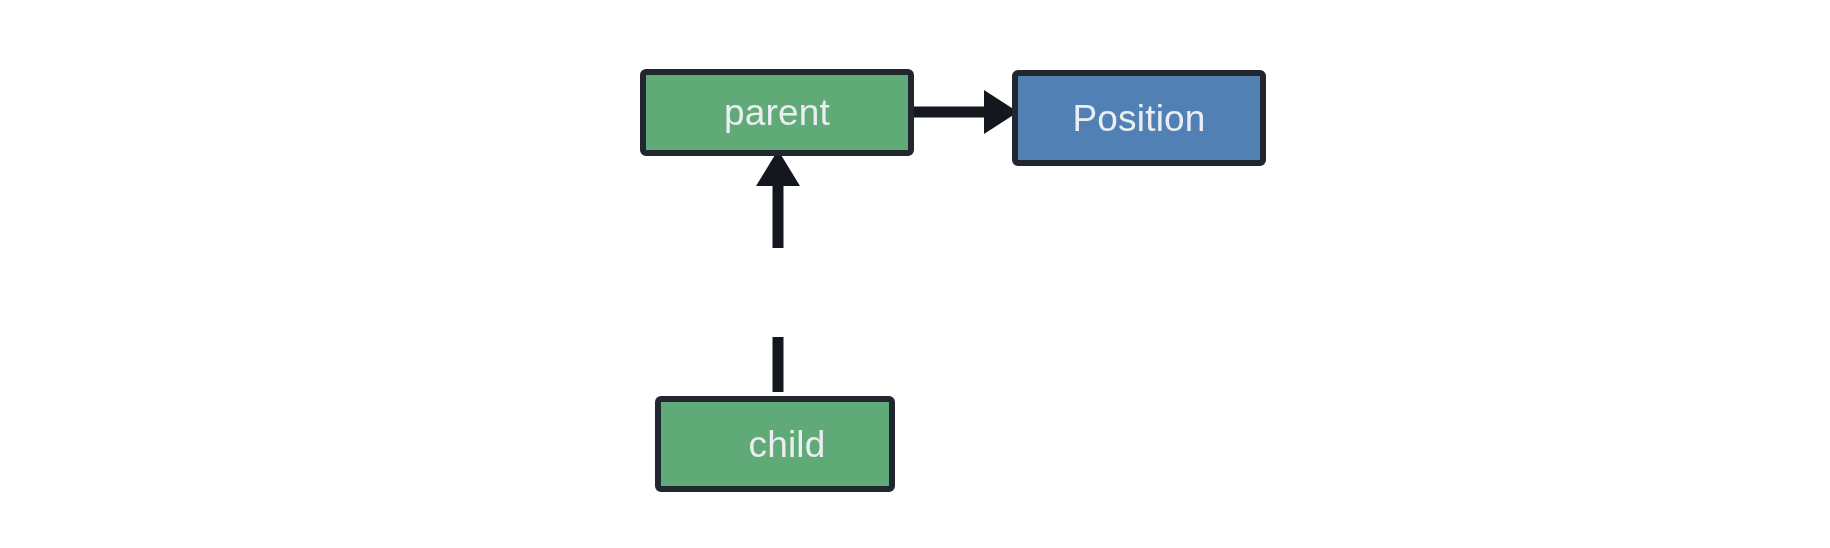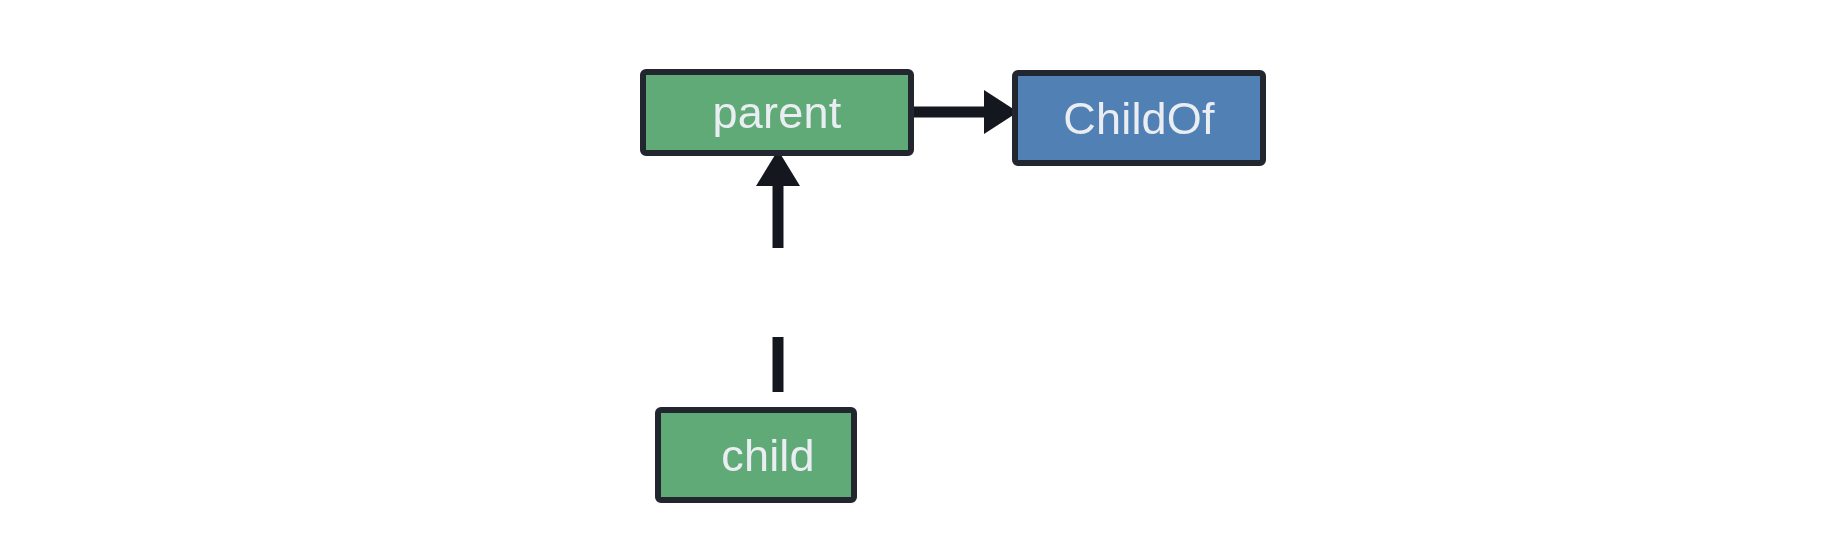--- a/index.html
+++ b/index.html
@@ -29,35 +29,35 @@
   }
   .node {
     position: absolute;
     box-sizing: border-box;
     border: 6px solid #22262f;
     border-radius: 6px;
     display: flex;
     align-items: center;
     justify-content: center;
     color: #eaeef2;
-    font-size: 45px;
+    font-size: 37px;
     font-family: "Liberation Sans", sans-serif;
     font-weight: 400;
     letter-spacing: 0.2px;
     line-height: 1;
     white-space: nowrap;
     z-index: 2;
   }
   .node-green { background: #5faa77; }
   .node-blue  { background: #5181b4; }
 
   #node-parent   { left: 640px;  top: 69px;  width: 274px; height: 87px; }
   #node-position { left: 1012px; top: 70px;  width: 254px; height: 96px; }
   #node-childof  { left: 655px;  top: 245px; width: 246px; height: 96px; }
-  #node-child    { left: 655px;  top: 407px; width: 202px; height: 96px; padding-left: 24px; }
+  #node-child    { left: 655px;  top: 396px; width: 240px; height: 96px; padding-left: 24px; }
 </style>
 </head>
 <body>
 
 <div id="canvas">
 
   <svg class="edge-layer" width="1830" height="548" viewBox="0 0 1830 548" xmlns="http://www.w3.org/2000/svg">
 
     <g>
       <line x1="912" y1="112" x2="984" y2="112" stroke="#14171e" stroke-width="11"></line>
@@ -72,21 +72,21 @@
     <g>
       <line x1="778" y1="392" x2="778" y2="337" stroke="#14171e" stroke-width="11"></line>
     </g>
   </svg>
 
   <div id="node-parent" class="node node-green">
     <span>parent</span>
   </div>
 
   <div id="node-position" class="node node-blue">
-    <span>ChildOf</span>
+    <span>Position</span>
   </div>
 
 
   <div id="node-child" class="node node-green">
     <span>child</span>
   </div>
 
 </div>
 
 </body></html>

